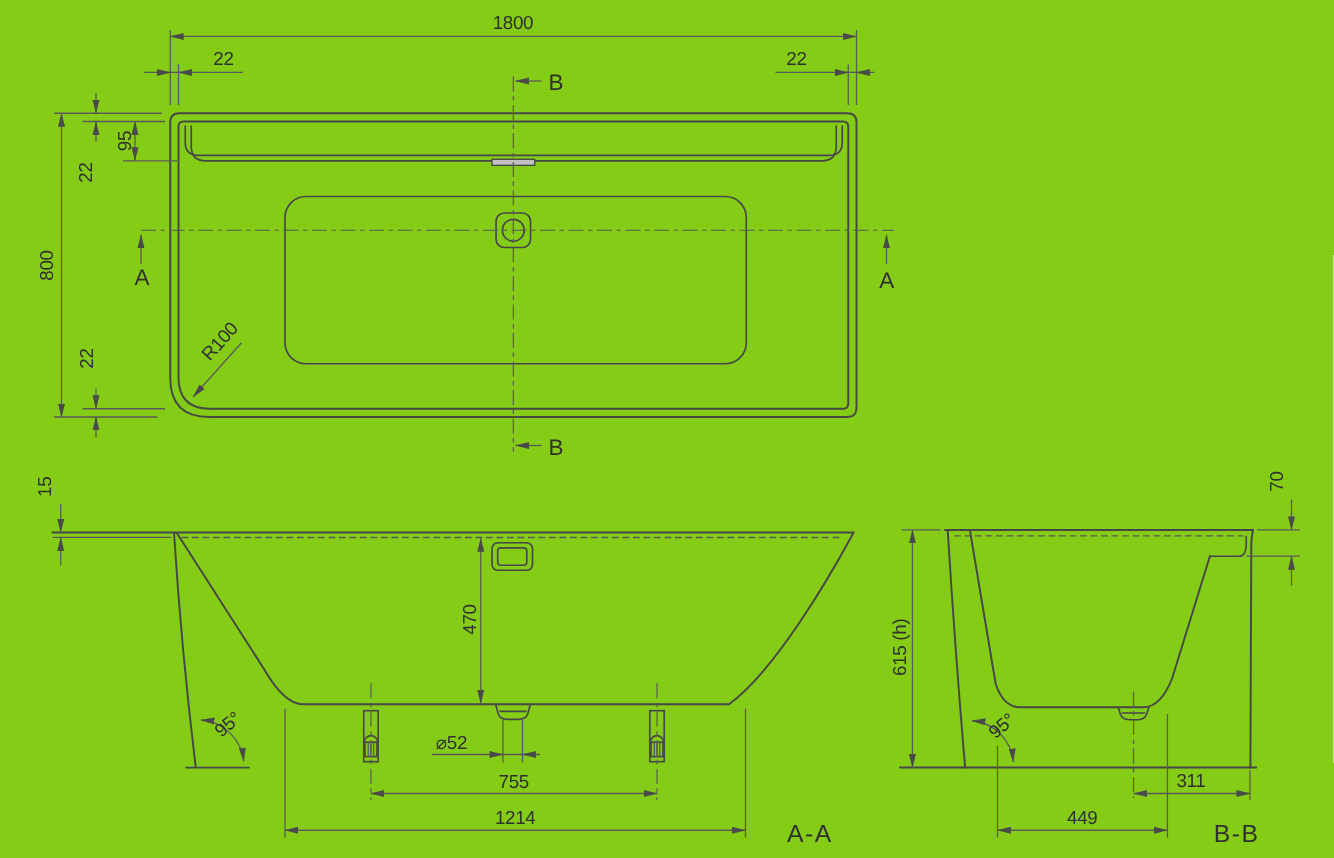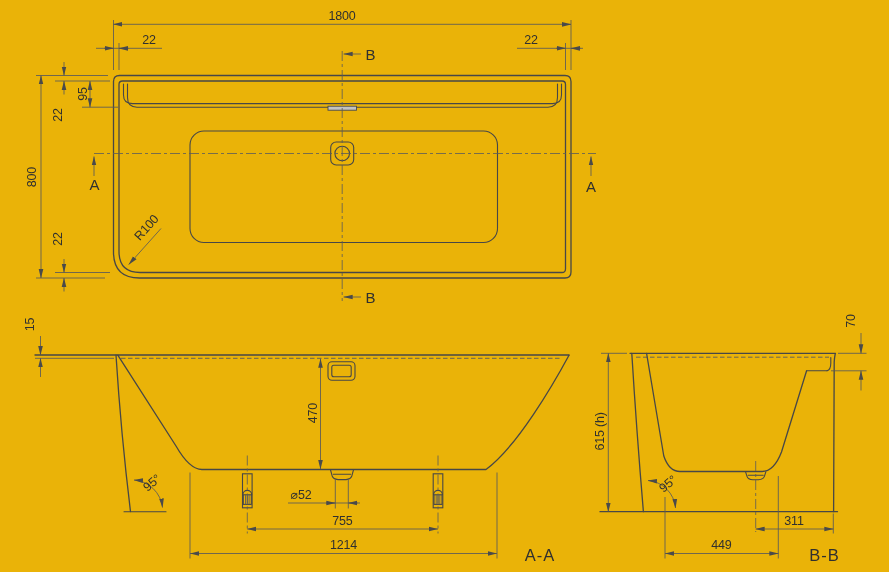--- a/index.html
+++ b/index.html
@@ -1,16 +1,16 @@
 <!DOCTYPE html>
 <html><head>
 <meta charset="utf-8">
 <style>
   html,body{margin:0;padding:0;background:#fff;}
-  .stage{position:relative;width:889px;height:572px;background:#eab308;overflow:hidden;
+  .stage{position:relative;width:889px;height:572px;background:#84cc16;overflow:hidden;
          font-family:"Liberation Sans","DejaVu Sans",sans-serif;}
   svg text{font-family:"Liberation Sans","DejaVu Sans",sans-serif;fill:#303030;
            font-size:12.5px;letter-spacing:-0.2px;}
   svg text.sec{font-size:16.5px;letter-spacing:1px;}
   svg text.mark{font-size:15px;}
   .geo{stroke:#474747;stroke-width:1.3;fill:none;stroke-linecap:round;stroke-linejoin:round;}
   .geo2{stroke:#474747;stroke-width:1.1;fill:none;stroke-linecap:round;}
   .dim{stroke:#5a5a5a;stroke-width:0.85;fill:none;}
   .cl{stroke:#5a5a5a;stroke-width:0.8;fill:none;stroke-dasharray:10 3 3 3;}
   .hid{stroke:#5a5a5a;stroke-width:0.9;fill:none;stroke-dasharray:4.5 2.5;}

